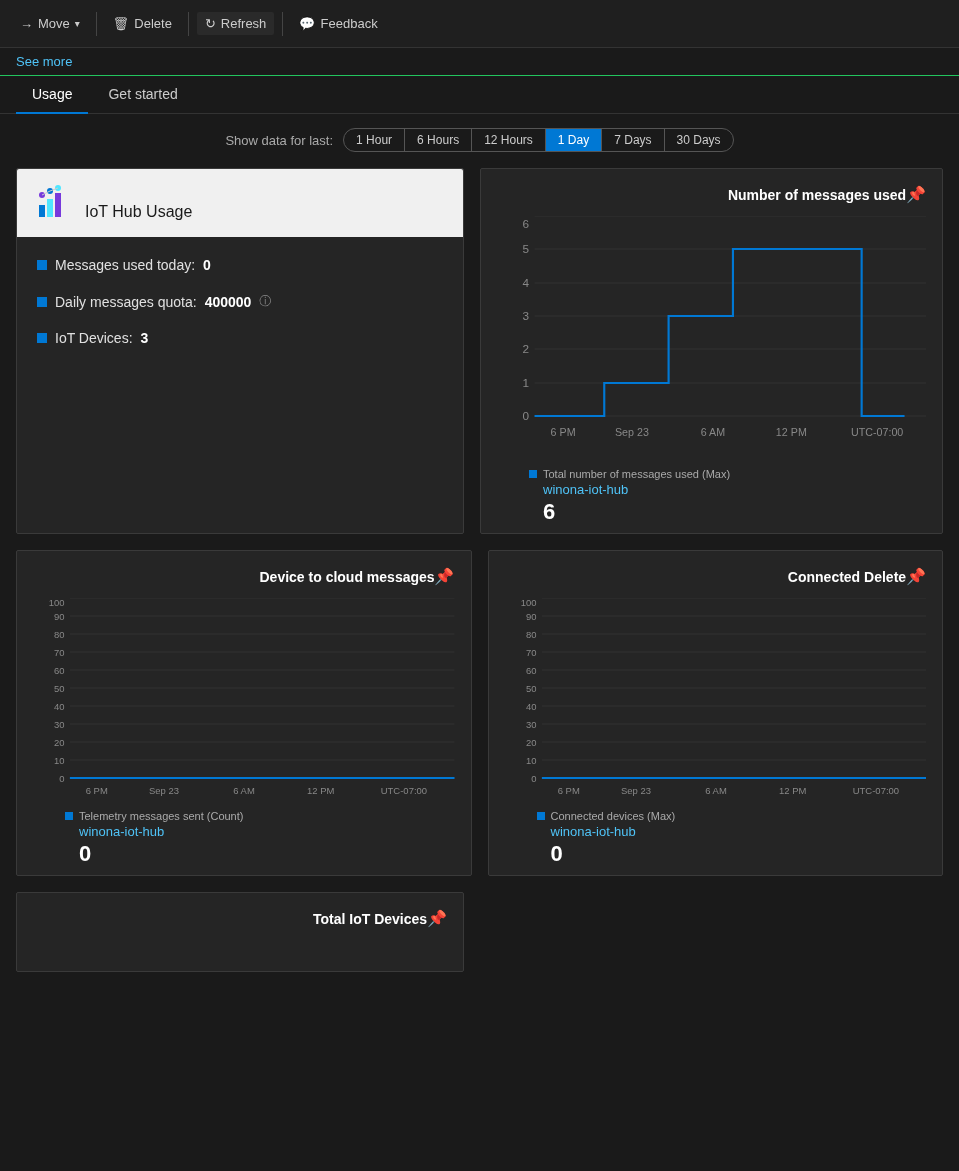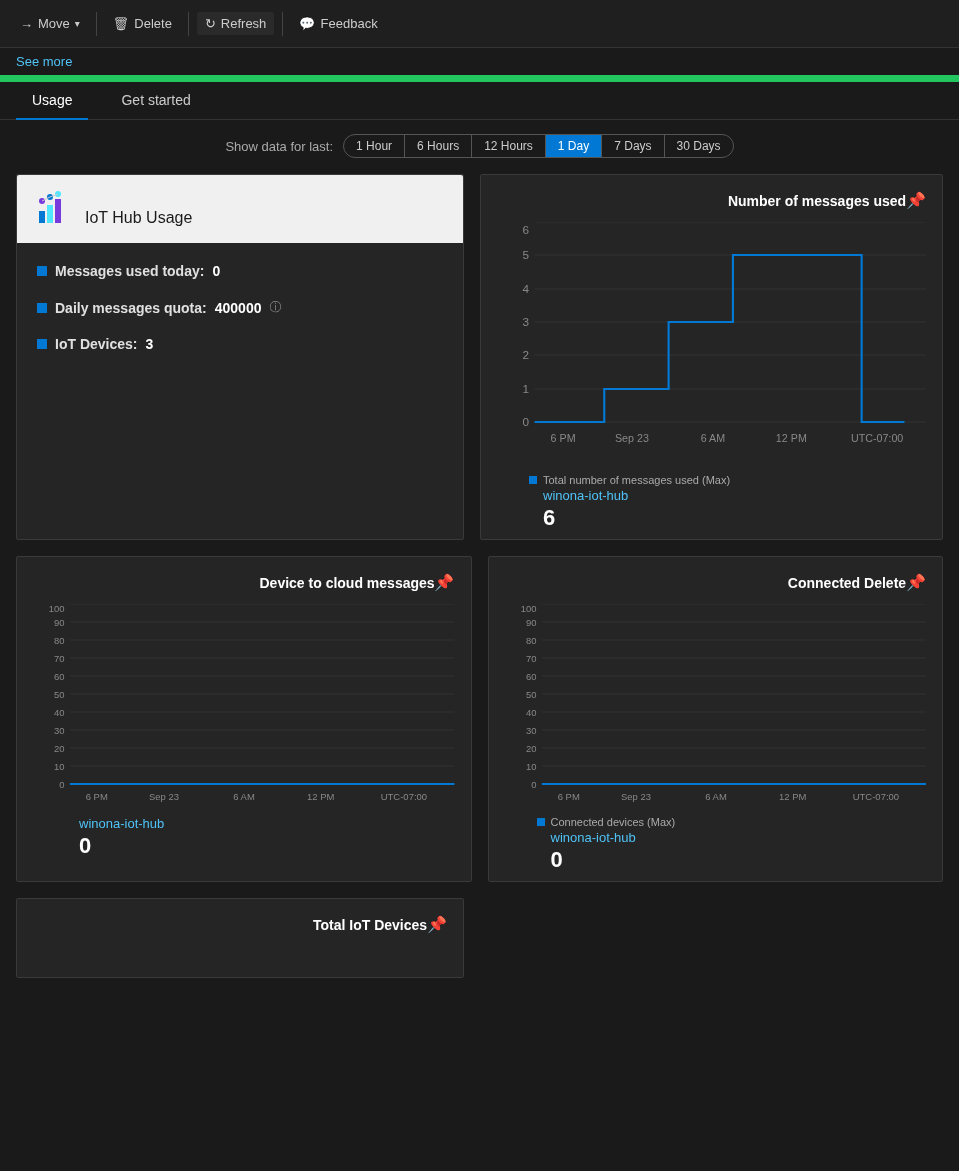--- a/index.html
+++ b/index.html
@@ -33,36 +33,36 @@
       padding: 4px 8px;
       font-size: 13px;
       border-radius: 2px;
     }
     .toolbar-btn.active { background: #2a2a2a; }
     .toolbar-divider { width: 1px; height: 24px; background: #444; }
 
     
     .see-more-bar {
       padding: 6px 16px;
-      border-bottom: 7px solid #22c55e;
+      border-bottom: 1px solid #22c55e;
     }
     .see-more-link {
       color: #4fc3f7;
       text-decoration: none;
       font-size: 13px;
       cursor: pointer;
     }
 
     
     .tabs-bar {
       display: flex;
       align-items: center;
       padding: 0 16px;
       border-bottom: 1px solid #333;
-      gap: 17px;
+      gap: 4px;
     }
     .tab-item {
       padding: 10px 16px;
       cursor: pointer;
       color: #ccc;
       font-size: 14px;
       border-bottom: 2px solid transparent;
       margin-bottom: -1px;
     }
     .tab-item.active {
@@ -158,21 +158,21 @@
       margin-bottom: 20px;
       font-size: 14px;
       color: #e0e0e0;
     }
     .stat-dot {
       width: 10px;
       height: 10px;
       background: #0078d4;
       flex-shrink: 0;
     }
-    .stat-label { color: #e0e0e0; font-weight: bold; }
+    .stat-label { color: #e0e0e0; }
     .stat-value { color: #fff; font-weight: 600; }
     .info-icon {
       color: #888;
       cursor: pointer;
       font-size: 12px;
     }
 
     
     .chart-card-header {
       display: flex;
@@ -406,20 +406,24 @@
 
             <text x="50" y="196" font-size="9" fill="#888">6 PM</text>
             <text x="110" y="196" font-size="9" fill="#888">Sep 23</text>
             <text x="190" y="196" font-size="9" fill="#888">6 AM</text>
             <text x="260" y="196" font-size="9" fill="#888">12 PM</text>
             <text x="330" y="196" font-size="9" fill="#888">UTC-07:00</text>
           </svg>
         </div>
       </div>
       <div class="chart-legend">
+        <div class="legend-item">
+          <div class="legend-dot"></div>
+          <span class="legend-text">Telemetry messages sent (Count)</span>
+        </div>
         <div class="legend-hub">winona-iot-hub</div>
         <div class="legend-value">0</div>
       </div>
     </div>
 
     <div class="card">
       <div class="chart-card-header">
         <span class="chart-title">Connected Delete</span>
         <span class="pin-icon">📌</span>
       </div>

